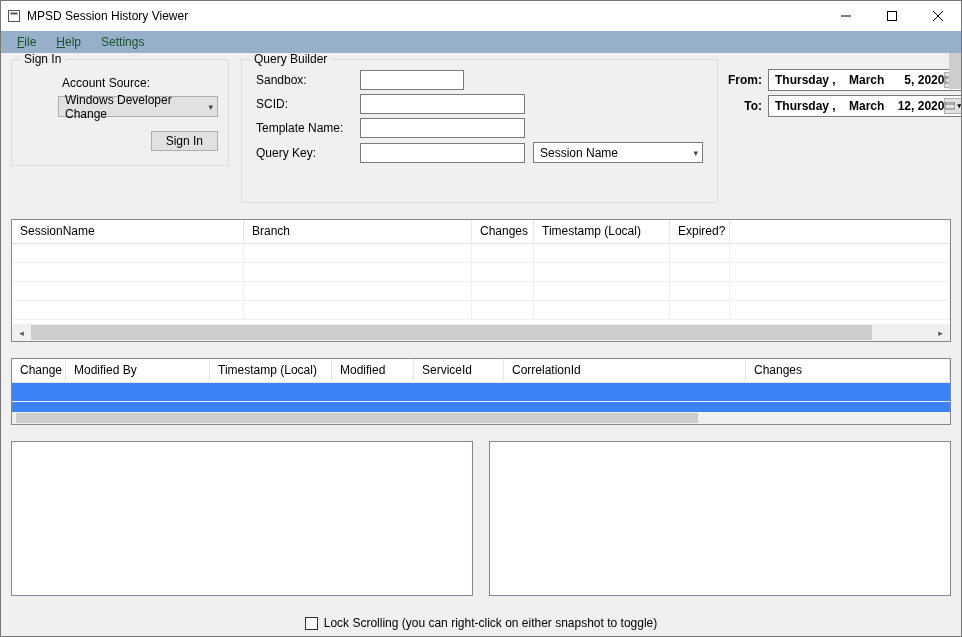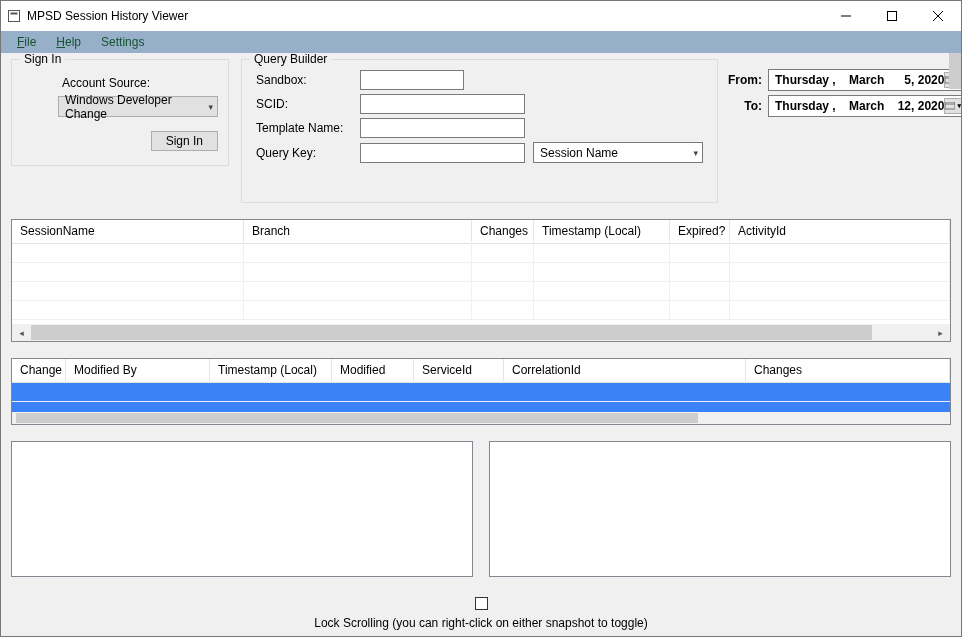--- a/index.html
+++ b/index.html
@@ -50,21 +50,21 @@
 .grid-body .grow { height:19px; border-bottom:1px solid #f0f0f0; display:flex;}
 .grid-body .grow .gc { border-right:1px solid #f0f0f0; }
 .hscroll { height:17px; background:#f0f0f0; display:flex; align-items:center; justify-content:space-between; padding:0 2px; }
 .hscroll .sarr { width:15px; height:15px; display:flex; align-items:center; justify-content:center; font-size:9px; color:#555; }
 .hscroll .thumb { flex:1; height:15px; background:#cdcdcd; margin:0 2px;}
 .grid2 { border:1px solid #828790; background:#3b82f6; height:67px; display:flex; flex-direction:column; }
 .grid2 .hscroll { height:12px; }
 .grid2 .hscroll .thumb { width:73%; flex:0 0 73%; height:10px;}
 .snapshots { display:flex; gap:16px; flex:1; }
 .snap { flex:1; border:1px solid #828790; background:#fff; }
-.footer { display:flex; align-items:center; justify-content:center; gap:6px; padding:4px 0 2px 0; font-size:12px;flex-direction:column;}
+.footer { display:flex; align-items:center; justify-content:center; gap:6px; padding:4px 0 2px 0; font-size:12px;}
 .checkbox { width:13px; height:13px; border:1px solid #333; background:#fff; display:inline-block;}
 .right-scroll { position:absolute; right:0; top:0; width:12px; height:36px; background:#cdcdcd; }
 </style>
 </head>
 <body>
 
 <div class="win">
   <div class="titlebar">
     <div class="left">
       <span class="icon">
@@ -165,21 +165,20 @@
       </div>
     </div>
 
     <div class="grid1">
       <div class="grid-hdr">
         <div class="gh" style="width:232px">SessionName</div>
         <div class="gh" style="width:228px">Branch</div>
         <div class="gh" style="width:62px">Changes</div>
         <div class="gh" style="width:136px">Timestamp (Local)</div>
         <div class="gh" style="width:60px">Expired?</div>
-        <div class="gh" style="flex:1">ActivityId</div>
       </div>
       <div class="grid-body">
         <div class="grow">
             <div class="gc" style="width:232px"></div>
             <div class="gc" style="width:228px"></div>
             <div class="gc" style="width:62px"></div>
             <div class="gc" style="width:136px"></div>
             <div class="gc" style="width:60px"></div>
             <div class="gc" style="flex:1"></div>
           </div>

